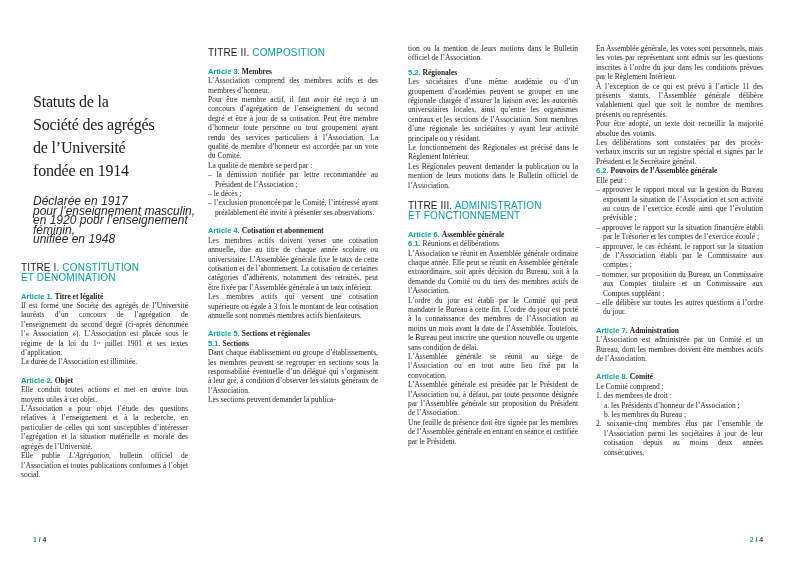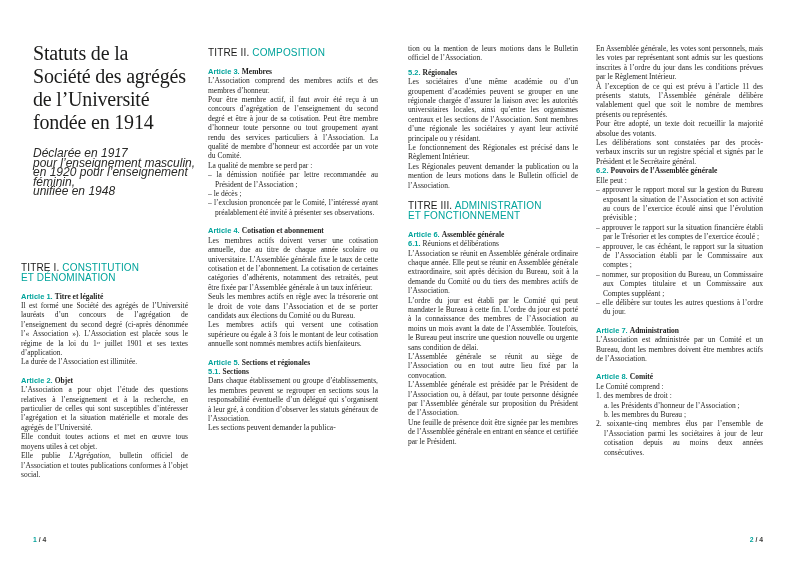--- a/index.html
+++ b/index.html
@@ -1,21 +1,21 @@
 <!DOCTYPE html>
 <html lang="fr" style="--accent: #00a39b; --ink: #1e1e1c;"><head>
 <meta charset="utf-8">
 <style>
   :root { --accent:#00a39b; --ink:#1e1e1c; }
   html,body{margin:0;padding:0;}
   body{width:800px;height:567px;background:#ffffff;font-family:"Liberation Serif",serif;color:var(--ink);}
   .sheet{position:relative;width:800px;height:567px;background:#ffffff;overflow:hidden;}
 
   .masthead{position:absolute;left:33px;top:42px;width:172px;text-align:left;}
-  .m-title{font-family:"Liberation Serif",serif;font-size:20px;line-height:23px;color:#1b1b1a;letter-spacing:-0.2px;}
+  .m-title{font-family:"Liberation Serif",serif;font-size:16px;line-height:23px;color:#1b1b1a;letter-spacing:-0.2px;margin-top:48px;}
   .m-sub{margin-top:15px;font-family:"Liberation Sans",sans-serif;font-size:12px;line-height:9.6px;color:#2a2a28;font-style:italic;}
 
   .col{position:absolute;font-size:7.5px;line-height:9.4px;text-align:justify;}
   #col1{left:21px;top:263px;width:167px;}
   #col2{left:208px;top:48px;width:170px;}
   #col3{left:408px;top:44px;width:170px;}
   #col4{left:596px;top:44px;width:167px;}
   .col > :first-child{margin-top:0;}
 
   .titre{font-family:"Liberation Sans",sans-serif;font-weight:normal;font-size:10px;line-height:9.8px;
@@ -62,36 +62,35 @@
       <div>unifiée en 1948</div>
     </div>
   </header>
 
   <div id="col1" class="col">
       <div class="titre"><span class="t-label">TITRE I. </span><span class="t-title">CONSTITUTION</span><br><span class="t-title">ET DÉNOMINATION</span></div>
       <div class="article-h"><span class="a-num">Article 1. </span><span class="a-title">Titre et légalité</span></div>
       <div class="para">Il est formé une Société des agrégés de l’Université lauréats d’un concours de l’agrégation de l’enseignement du second degré (ci-après dénommée l’« Association »). L’Association est placée sous le régime de la loi du 1ᵉʳ juillet 1901 et ses textes d’application.</div>
       <div class="para">La durée de l’Association est illimitée.</div>
       <div class="article-h"><span class="a-num">Article 2. </span><span class="a-title">Objet</span></div>
+      <div class="para">Elle conduit toutes actions et met en œuvre tous moyens utiles à cet objet.</div>
       <div class="para">L’Association a pour objet l’étude des questions relatives à l’enseignement et à la recherche, en particulier de celles qui sont susceptibles d’intéresser l’agrégation et la situation matérielle et morale des agrégés de l’Université.</div>
-      <div class="para">Elle conduit toutes actions et met en œuvre tous moyens utiles à cet objet.</div>
       <div class="para"><span class="">Elle publie </span><span class="it">L’Agrégation</span><span class="">, bulletin officiel de l’Association et toutes publications conformes à l’objet social.</span></div>
     </div>
   <div id="col2" class="col">
       <div class="titre"><span class="t-label">TITRE II. </span><span class="t-title">COMPOSITION</span></div>
       <div class="article-h"><span class="a-num">Article 3. </span><span class="a-title">Membres</span></div>
       <div class="para">L’Association comprend des membres actifs et des membres d’honneur.</div>
       <div class="para">Pour être membre actif, il faut avoir été reçu à un concours d’agrégation de l’enseignement du second degré et être à jour de sa cotisation. Peut être membre d’honneur toute personne ou tout groupement ayant rendu des services particuliers à l’Association. La qualité de membre d’honneur est accordée par un vote du Comité.</div>
       <div class="para">La qualité de membre se perd par :</div>
       <div class="dash-li">– la démission notifiée par lettre recommandée au Président de l’Association ;</div>
       <div class="dash-li">– le décès ;</div>
       <div class="dash-li">– l’exclusion prononcée par le Comité, l’intéressé ayant préalablement été invité à présenter ses observations.</div>
       <div class="article-h"><span class="a-num">Article 4. </span><span class="a-title">Cotisation et abonnement</span></div>
       <div class="para">Les membres actifs doivent verser une cotisation annuelle, due au titre de chaque année scolaire ou universitaire. L’Assemblée générale fixe le taux de cette cotisation et de l’abonnement. La cotisation de certaines catégories d’adhérents, notamment des retraités, peut être fixée par l’Assemblée générale à un taux inférieur.</div>
-      <div class="para">Seuls les membres actifs en règle avec la trésorerie ont le droit de vote dans l’Association et de se porter candidats aux élections du Comité ou du Bureau.</div>
       <div class="para">Les membres actifs qui versent une cotisation supérieure ou égale à 3 fois le montant de leur cotisation annuelle sont nommés membres actifs bienfaiteurs.</div>
       <div class="article-h"><span class="a-num">Article 5. </span><span class="a-title">Sections et régionales</span></div>
       <div class="sub-h"><span class="s-num">5.1. </span><span class="s-title-b">Sections</span></div>
       <div class="para">Dans chaque établissement ou groupe d’établissements, les membres peuvent se regrouper en sections sous la responsabilité éventuelle d’un délégué qui s’organisent à leur gré, à condition d’observer les statuts généraux de l’Association.</div>
       <div class="para">Les sections peuvent demander la publica-</div>
     </div>
   <div id="col3" class="col">
       <div class="para">tion ou la mention de leurs motions dans le Bulletin officiel de l’Association.</div>
       <div class="sub-h" style="margin-top: 5px;"><span class="s-num">5.2. </span><span class="s-title-b">Régionales</span></div>
       <div class="para">Les sociétaires d’une même académie ou d’un groupement d’académies peuvent se grouper en une régionale chargée d’assurer la liaison avec les autorités universitaires locales, ainsi qu’entre les organismes centraux et les sections de l’Association. Sont membres d’une régionale les sociétaires y ayant leur activité principale ou y résidant.</div>

